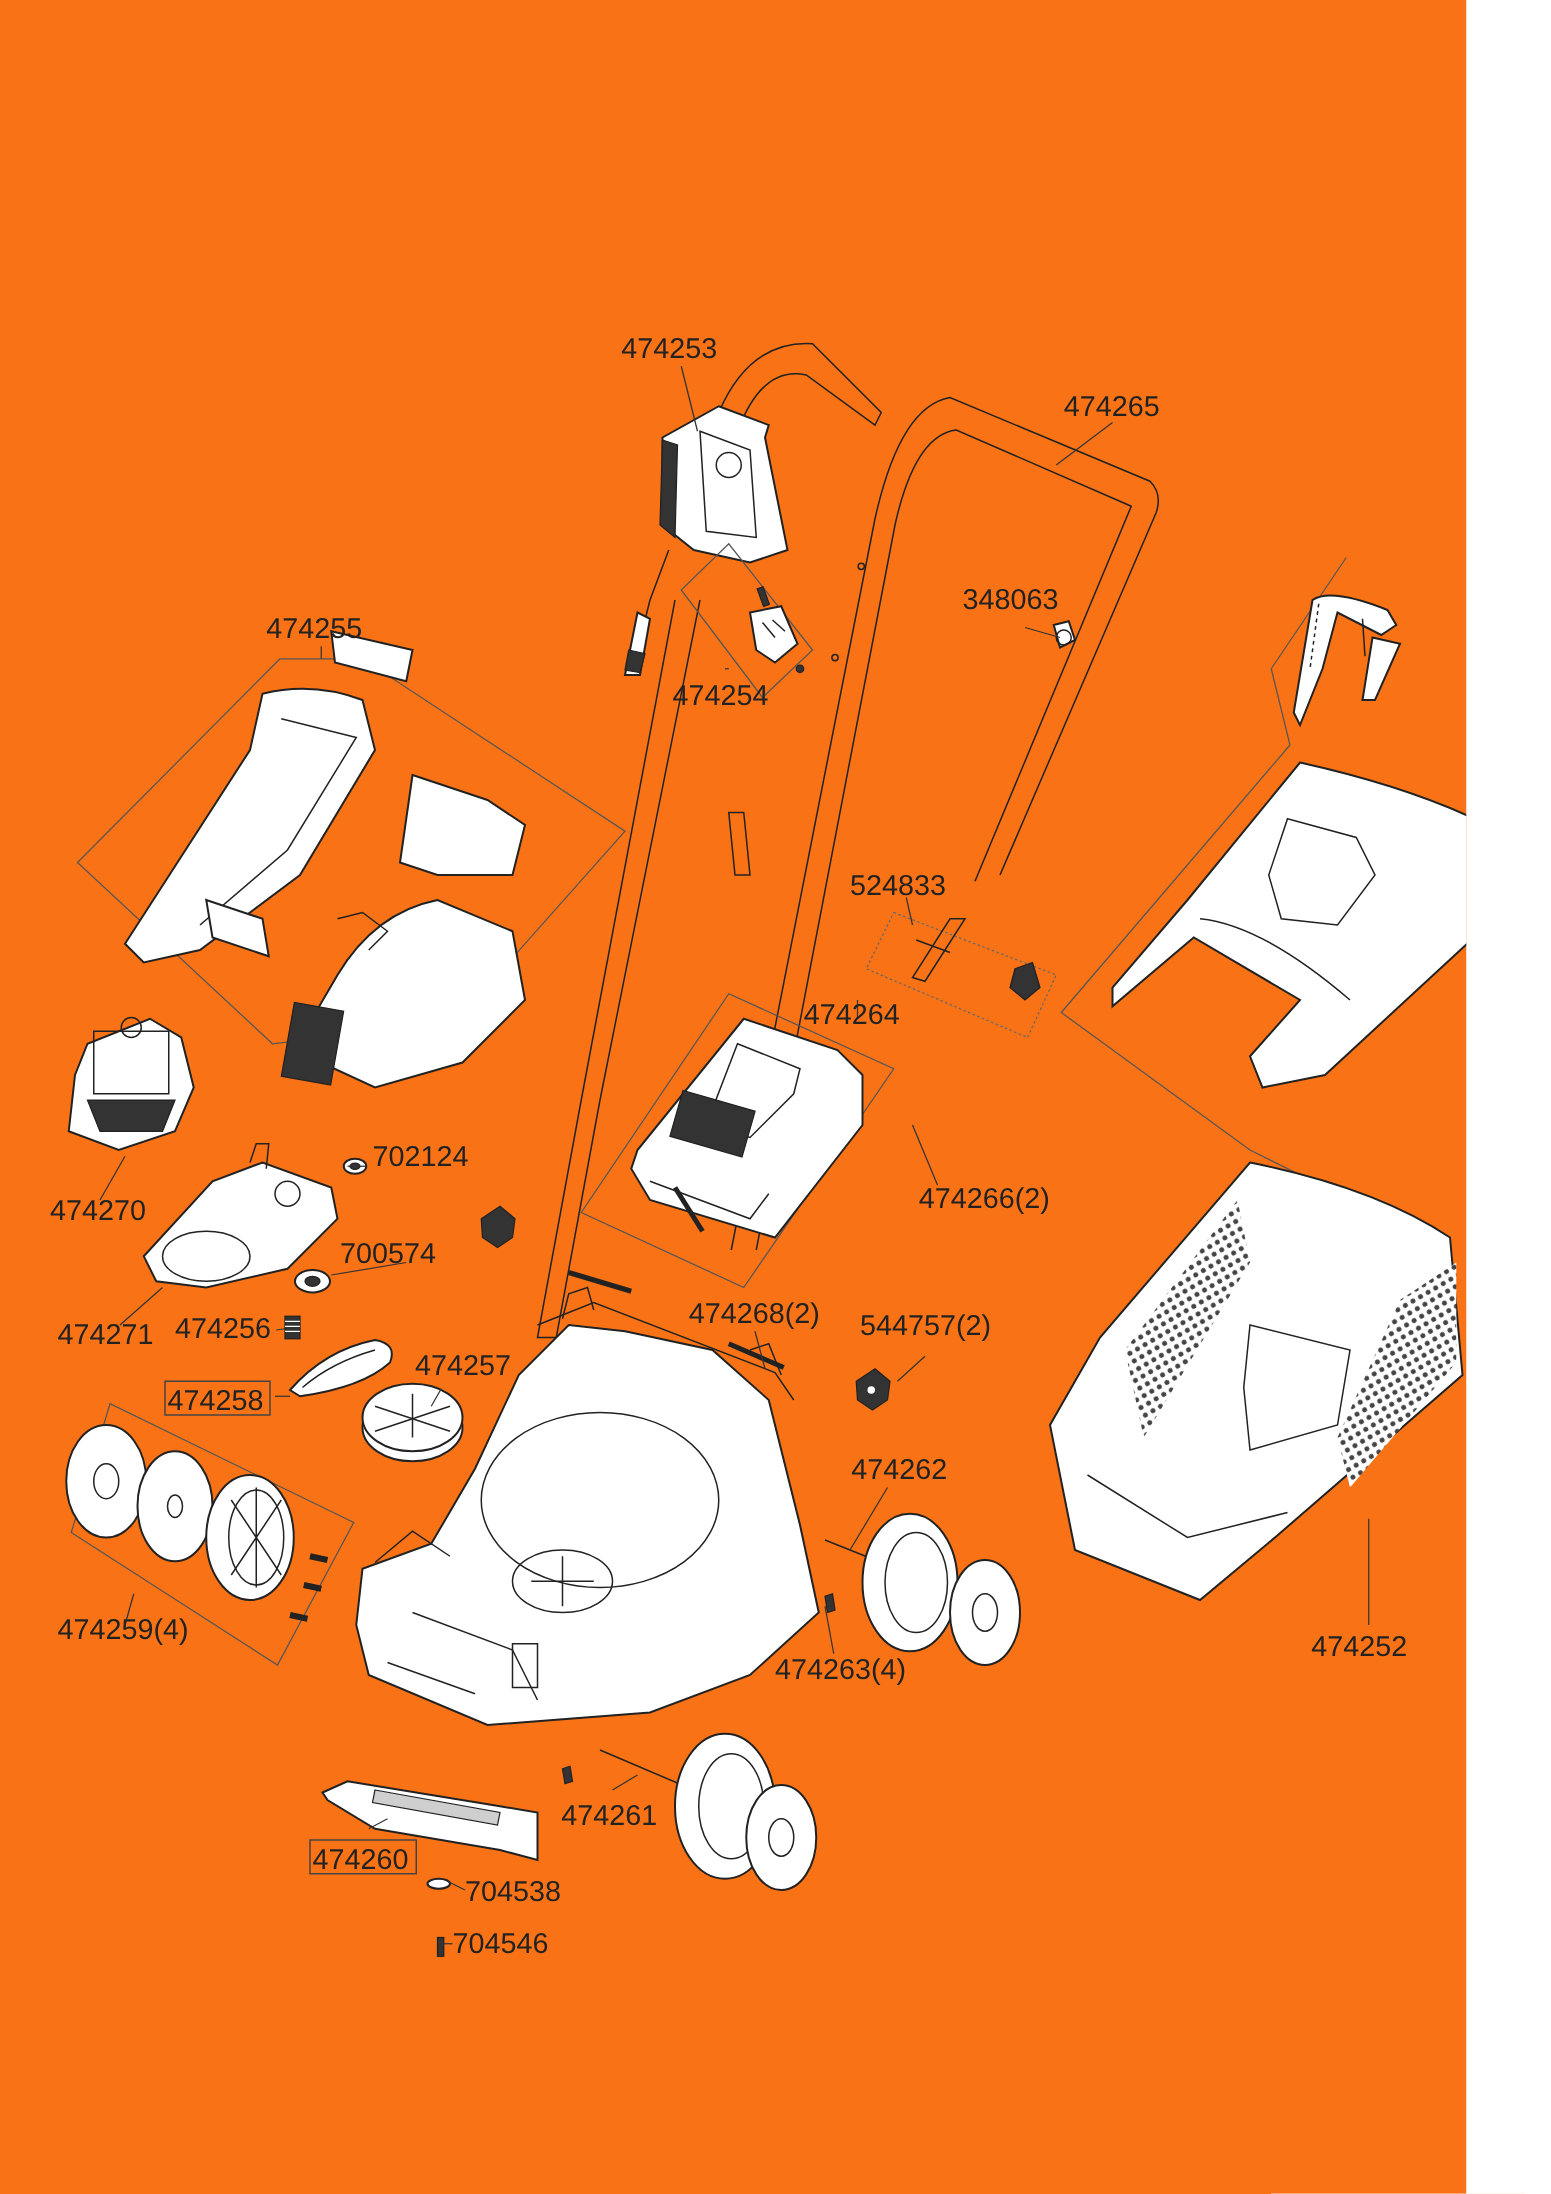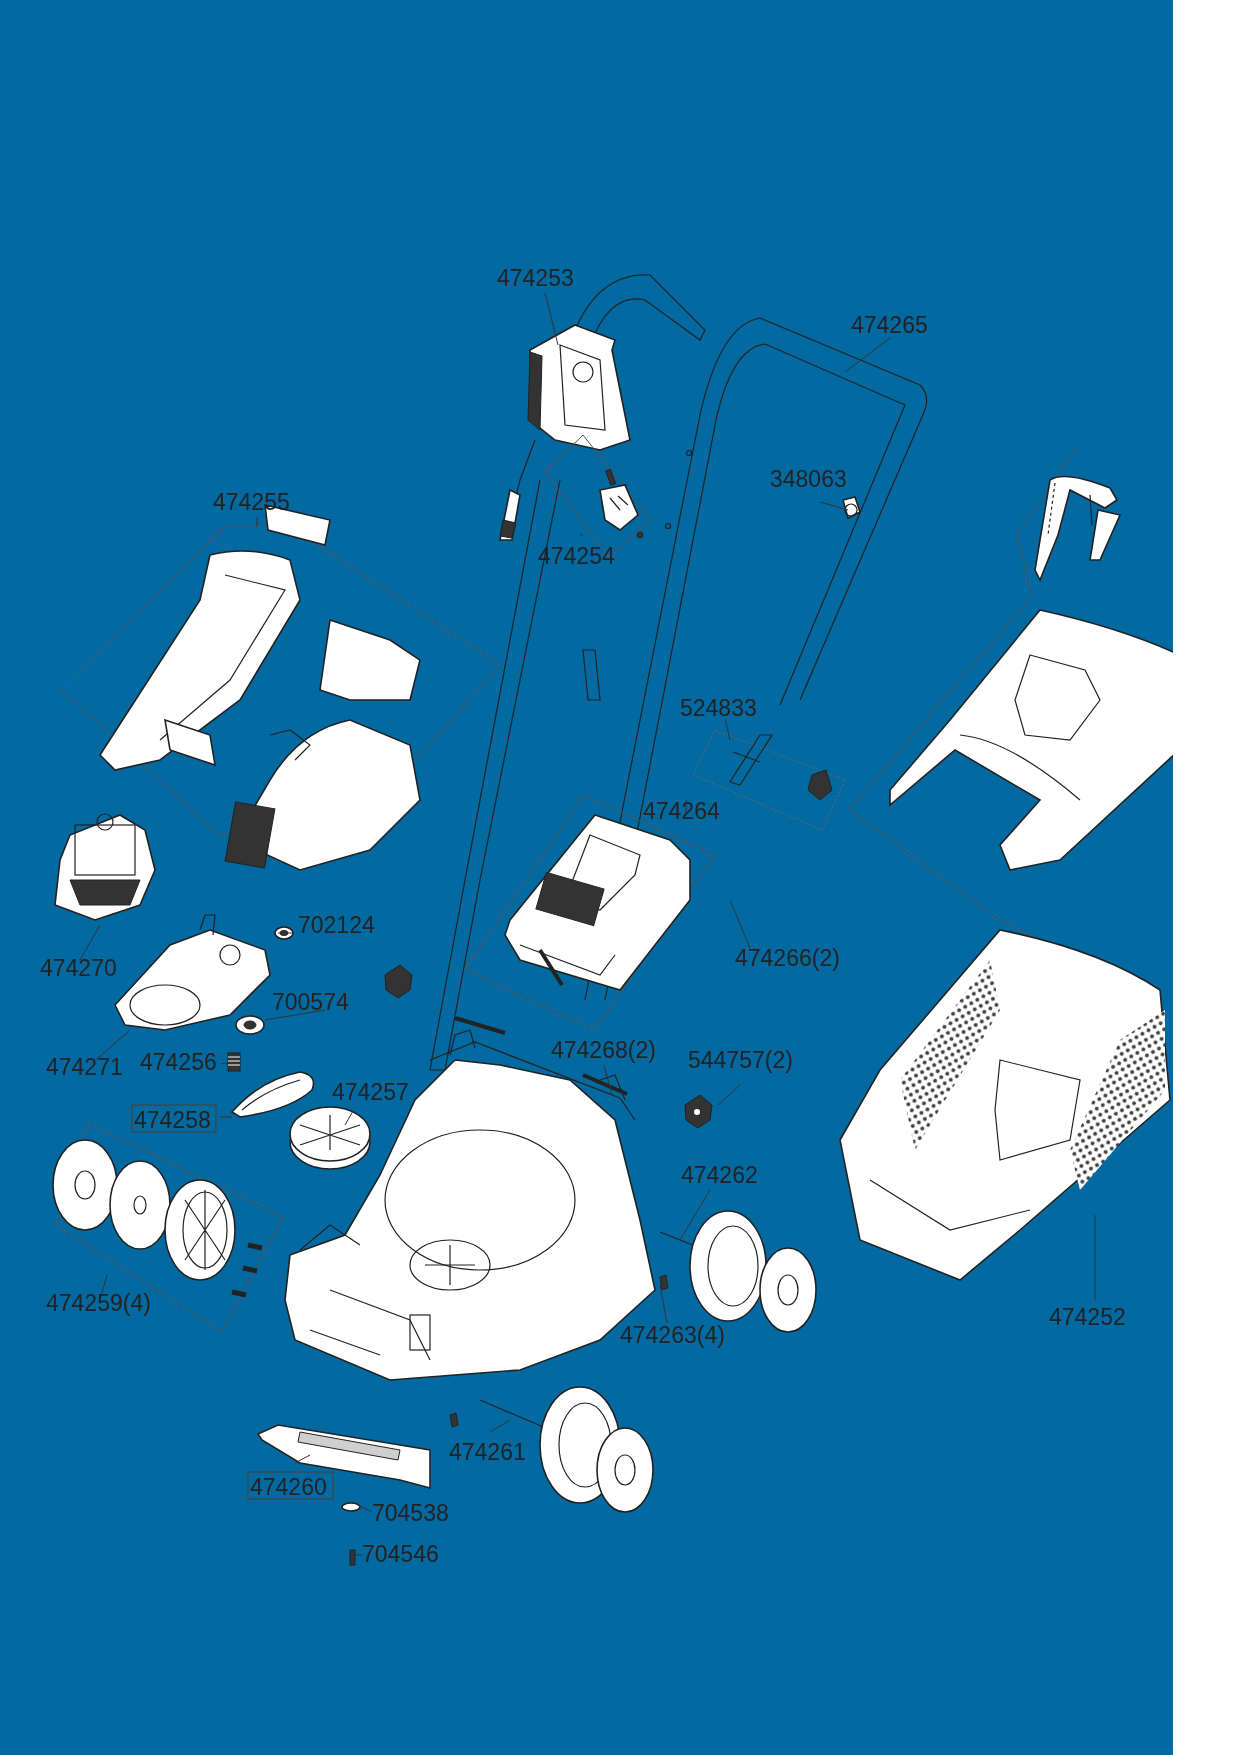--- a/index.html
+++ b/index.html
@@ -1,16 +1,16 @@
 <!DOCTYPE html>
 <html><head>
 <meta charset="utf-8">
 <style>
   html,body{margin:0;padding:0;background:#ffffff;}
-  #page{position:relative;width:1173px;height:1755px;background:#0369a1;overflow:hidden;}
+  #page{position:relative;width:1173px;height:1755px;background:#f97316;overflow:hidden;}
   svg{position:absolute;left:0;top:0;}
   .lbl{font-family:"Liberation Sans",sans-serif;font-size:23px;fill:#222;}
   .ln{stroke:#333;stroke-width:1;fill:none;}
   .grp{stroke:#555;stroke-width:1;fill:none;}
   .dot{stroke:#666;stroke-width:1;fill:none;stroke-dasharray:2 2;}
   .pt{stroke:#222;stroke-width:1.6;fill:#fff;}
   .pt2{stroke:#222;stroke-width:1.2;fill:none;}
   .dk{fill:#333;stroke:#222;stroke-width:1;}
   .gr{fill:#cfcfcf;stroke:#222;stroke-width:1;}
   .box{stroke:#444;stroke-width:1.2;fill:none;}

